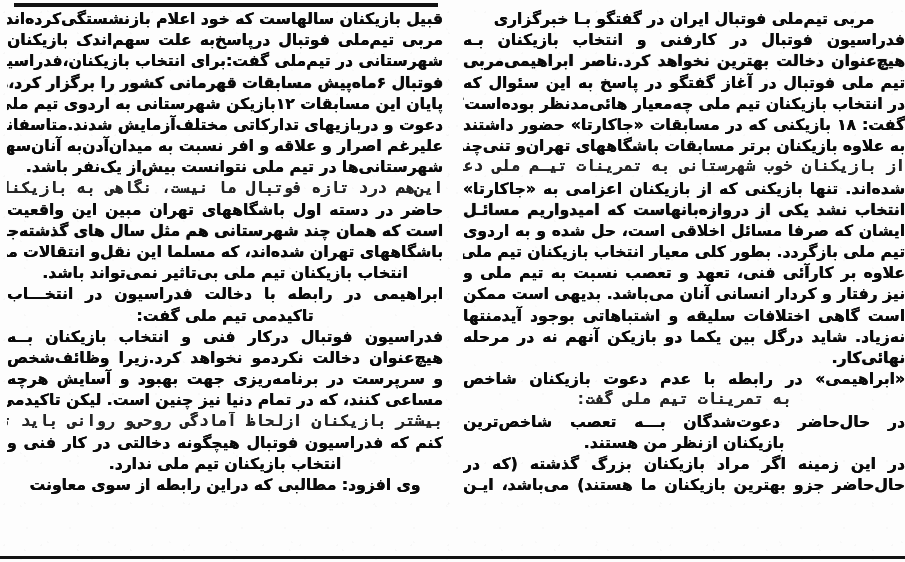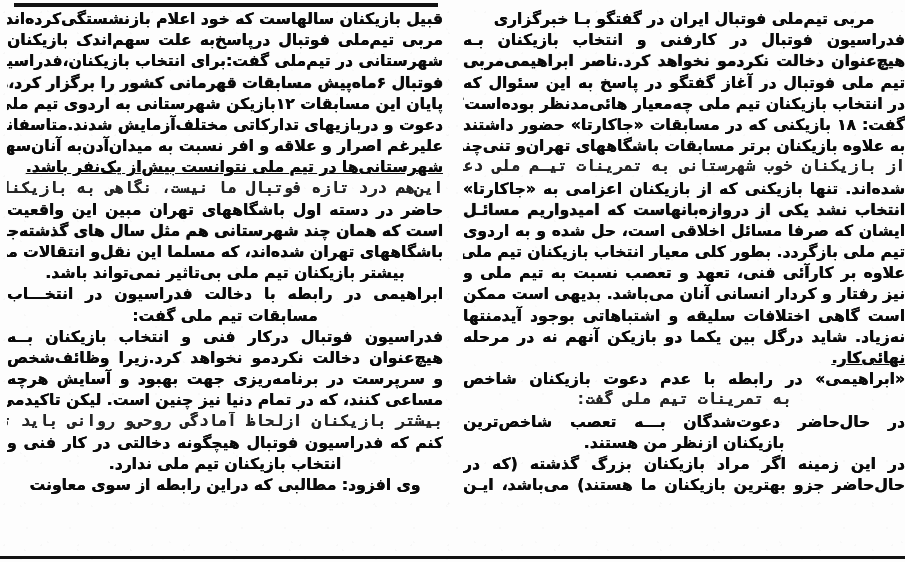--- a/index.html
+++ b/index.html
@@ -83,41 +83,41 @@
     line-height: 21.2px;
     font-size: 15.6px;
     font-weight: 700;
     color: #0b0b0b;
     letter-spacing: 0px;
     
     text-shadow: 0 0 0.45px rgba(0,0,0,0.92), 0.3px 0 0.3px rgba(0,0,0,0.55);
     overflow: hidden;
   }
   
-  .tline.flush-end { text-align-last: right; text-decoration: underline; }
+  .tline.flush-end { text-align-last: right; }
   .tline.flush-center { text-align-last: center; }
 
   
   .tline.faint { color: #161616; opacity: 0.93; font-family: Liberation Mono, monospace; }
   .tline.bold-ink { text-shadow: 0 0 0.7px rgba(0,0,0,1), 0.4px 0 0.35px rgba(0,0,0,0.7); }
 </style>
 </head>
 <body>
 
 <div class="page">
 
   <div class="rule rule-top-left"></div>
   <div class="rule rule-bottom"></div>
 
   <div class="columns">
 
     <div class="column column-right" id="col-right">
         <div class="tline flush-center">مربی تیم‌ملی فوتبال ایران در گفتگو بـا خبرگزاری</div>
         <div class="tline">فدراسیون فوتبال در کارفنی و انتخاب بازیکنان بـه</div>
-        <div class="tline bold-ink">هیچ‌عنوان دخالت نکردمو نخواهد کرد.ناصر ابراهیمی‌مربی</div>
+        <div class="tline bold-ink">هیچ‌عنوان دخالت بهترین نخواهد کرد.ناصر ابراهیمی‌مربی</div>
         <div class="tline">تیم ملی فوتبال در آغاز گفتگو در پاسخ به این سئوال که</div>
         <div class="tline">در انتخاب بازیکنان تیم ملی چه‌معیار هائی‌مدنظر بوده‌است؟</div>
         <div class="tline">گفت: ۱۸ بازیکنی که در مسابقات «جاکارتا» حضور داشتند</div>
         <div class="tline">به علاوه بازیکنان برتر مسابقات باشگاههای تهران‌و تنی‌چند</div>
         <div class="tline faint">از بازیکنان خوب شهرستانی به تمرینات تیـم ملی دعوت</div>
         <div class="tline">شده‌اند. تنها بازیکنی که از بازیکنان اعزامی به «جاکارتا»</div>
         <div class="tline bold-ink">انتخاب نشد یکی از دروازه‌بانهاست که امیدواریم مسائـل</div>
         <div class="tline">ایشان که صرفا مسائل اخلاقی است، حل شده و به اردوی</div>
         <div class="tline">تیم ملی بازگردد. بطور کلی معیار انتخاب بازیکنان تیم ملی</div>
         <div class="tline">علاوه بر کارآئی فنی، تعهد و تعصب نسبت به تیم ملی و</div>
@@ -138,23 +138,23 @@
         <div class="tline">شهرستانی در تیم‌ملی گفت:برای انتخاب بازیکنان،فدراسیون</div>
         <div class="tline bold-ink">فوتبال ۶ماه‌پیش مسابقات قهرمانی کشور را برگزار کرد،در</div>
         <div class="tline">پایان این مسابقات ۱۲بازیکن شهرستانی به اردوی تیم ملی</div>
         <div class="tline">دعوت و دربازیهای تدارکاتی مختلف‌آزمایش شدند.متاسفانه</div>
         <div class="tline">علیرغم اصرار و علاقه و افر نسبت به میدان‌آدن‌به آنان‌سهم</div>
         <div class="tline flush-end">شهرستانی‌ها در تیم ملی نتوانست بیش‌از یک‌نفر باشد.</div>
         <div class="tline faint">این‌هم درد تازه فوتبال ما نیست، نگاهی به بازیکنان</div>
         <div class="tline">حاضر در دسته اول باشگاههای تهران مبین این واقعیت</div>
         <div class="tline bold-ink">است که همان چند شهرستانی هم مثل سال های گذشته‌جذب</div>
         <div class="tline">باشگاههای تهران شده‌اند، که مسلما این نقل‌و انتقالات می‌</div>
-        <div class="tline flush-center">بیشتر بازیکنان تیم ملی بی‌تاثیر نمی‌تواند باشد.</div>
+        <div class="tline flush-center">انتخاب بازیکنان تیم ملی بی‌تاثیر نمی‌تواند باشد.</div>
         <div class="tline">ابراهیمی در رابطه با دخالت فدراسیون در انتخـــاب</div>
-        <div class="tline flush-center">مسابقات تیم ملی گفت:</div>
+        <div class="tline flush-center">تاکیدمی تیم ملی گفت:</div>
         <div class="tline">فدراسیون فوتبال درکار فنی و انتخاب بازیکنان بــه</div>
         <div class="tline">هیچ‌عنوان دخالت نکردمو نخواهد کرد.زیرا وظائف‌شخص</div>
         <div class="tline">و سرپرست در برنامه‌ریزی جهت بهبود و آسایش هرچه</div>
         <div class="tline">مساعی کنند، که در تمام دنیا نیز چنین است. لیکن تاکیدمی‌</div>
         <div class="tline faint">بیشتر بازیکنان ازلحاظ آمادگی روحی‌و روانی باید تشریک</div>
         <div class="tline">کنم که فدراسیون فوتبال هیچگونه دخالتی در کار فنی و</div>
         <div class="tline flush-center">انتخاب بازیکنان تیم ملی ندارد.</div>
         <div class="tline flush-center">وی افزود: مطالبی که دراین رابطه از سوی معاونت</div>
       </div>
 

